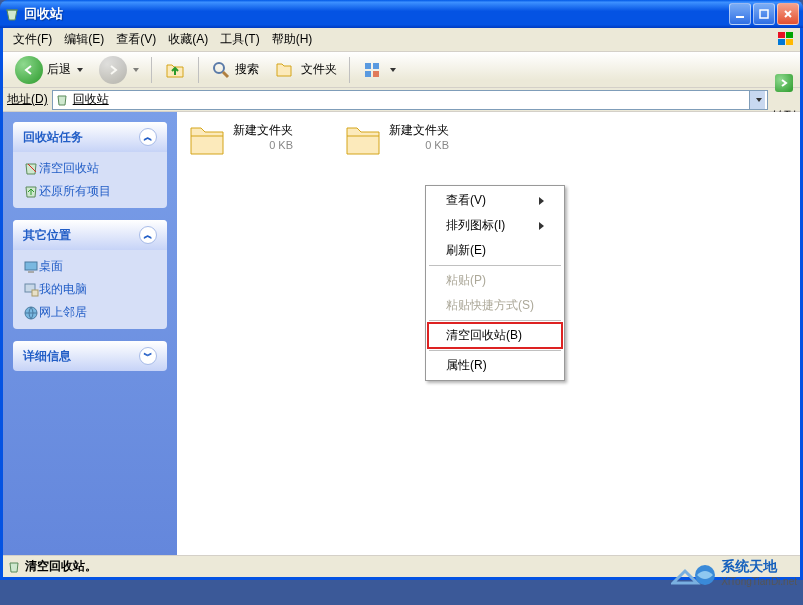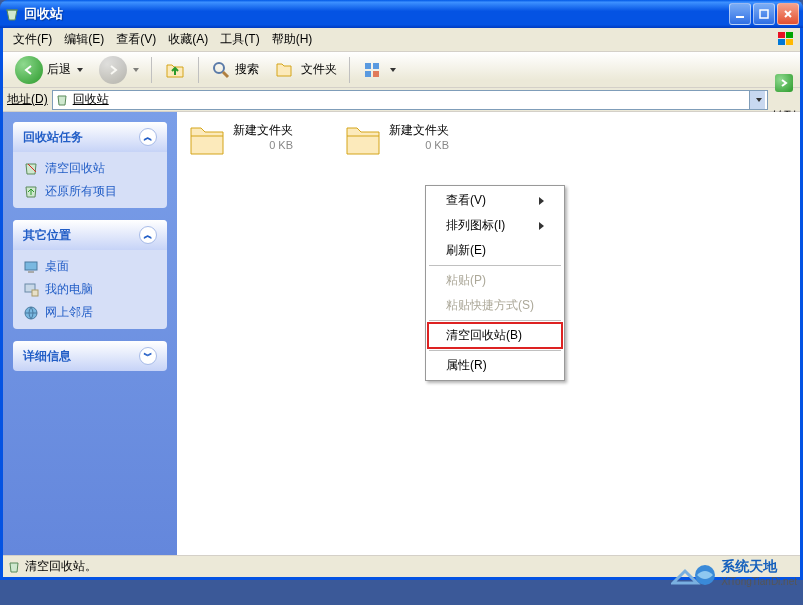--- a/index.html
+++ b/index.html
@@ -39,40 +39,40 @@
 .go-btn { display: flex; align-items: center; gap: 16px; flex-direction: column; }
 .go-arrow { width: 18px; height: 18px; background: radial-gradient(circle at 30% 30%, #8fd98f, #2a9a2a); border-radius: 3px; display:flex; align-items:center; justify-content:center; color:white; }
 
 
 .content { flex: 1; display: flex; background: white; overflow: hidden; }
 .sidebar { width: 174px; background: linear-gradient(to bottom, #7a9ee8, #6487dc); padding: 10px; display: flex; flex-direction: column; gap: 12px; }
 .panel { background: #d6dff7; border-radius: 4px; overflow: hidden; }
 .panel-hdr { background: linear-gradient(to bottom, #fff, #c6d3f7); padding: 6px 10px; display: flex; align-items: center; justify-content: space-between; color: #215dc6; font-weight: bold; font-size: 12px; }
 .panel-hdr .chev { width: 18px; height: 18px; border-radius: 50%; background: #fff; border: 1px solid #a8bce8; display:flex; align-items:center; justify-content:center; color:#215dc6; font-size:9px;}
 .panel-body { padding: 8px 10px; display: flex; flex-direction: column; gap: 6px; }
-.panel-link { display: flex; align-items: center; gap: 6px; color: #215dc6; cursor: pointer; }
+.panel-link { display: flex; align-items: center; color: #215dc6; cursor: pointer; }
 .panel-link .pico { width: 16px; height: 16px; display:flex; align-items:center; justify-content:center;}
 
 .filearea { flex: 1; background: white; position: relative; padding: 10px; }
 .folder-row { display: flex; gap: 50px; text-align: right; }
 .folder-item { display: flex; gap: 6px; align-items: flex-start; }
 .folder-icon { width: 40px; height: 36px; }
 .folder-text .name { font-size: 12px; }
 .folder-text .meta { font-size: 11px; color: #888; }
 
 
 .ctx { position: absolute; left: 425px; top: 185px; width: 140px; background: #fff; border: 1px solid #999; box-shadow: 2px 2px 3px rgba(0,0,0,.3); padding: 2px; }
 .ctx-item { padding: 4px 18px 4px 18px; display: flex; justify-content: space-between; align-items: center; }
 .ctx-item.disabled { color: #aca899; }
 .ctx-item.highlighted { outline: 2px solid #d22; outline-offset: -1px; }
 .ctx-sep { height: 1px; background: #c0c0c0; margin: 2px 1px; }
 .ctx-arrow { width:0; height:0; border-top:4px solid transparent; border-bottom:4px solid transparent; border-left:5px solid #333;}
 
 
-.statusbar { height: 22px; background: #ece9d8; border-top: 1px solid #d4d0c8; display: flex; align-items: center; padding: 0 4px; gap: 4px; }
+.statusbar { height: 22px; background: #ece9d8; border-top: 1px solid #d4d0c8; display: flex; align-items: center; padding: 0 4px; gap: 4px; font-weight: bold; }
 
 
 .watermark { position: absolute; right: 6px; bottom: 16px; display:flex; align-items:center; gap:4px; color:#1560bd; font-weight:bold;}
 .watermark .logo { width:46px; height:34px; }
 .watermark .txt1 { font-size:14px; }
 .watermark .txt2 { font-size:10px; color:#555; font-weight:normal;}
 
 
 .svg-folder { fill:#fceabb; stroke:#d4a418;}
 </style>

